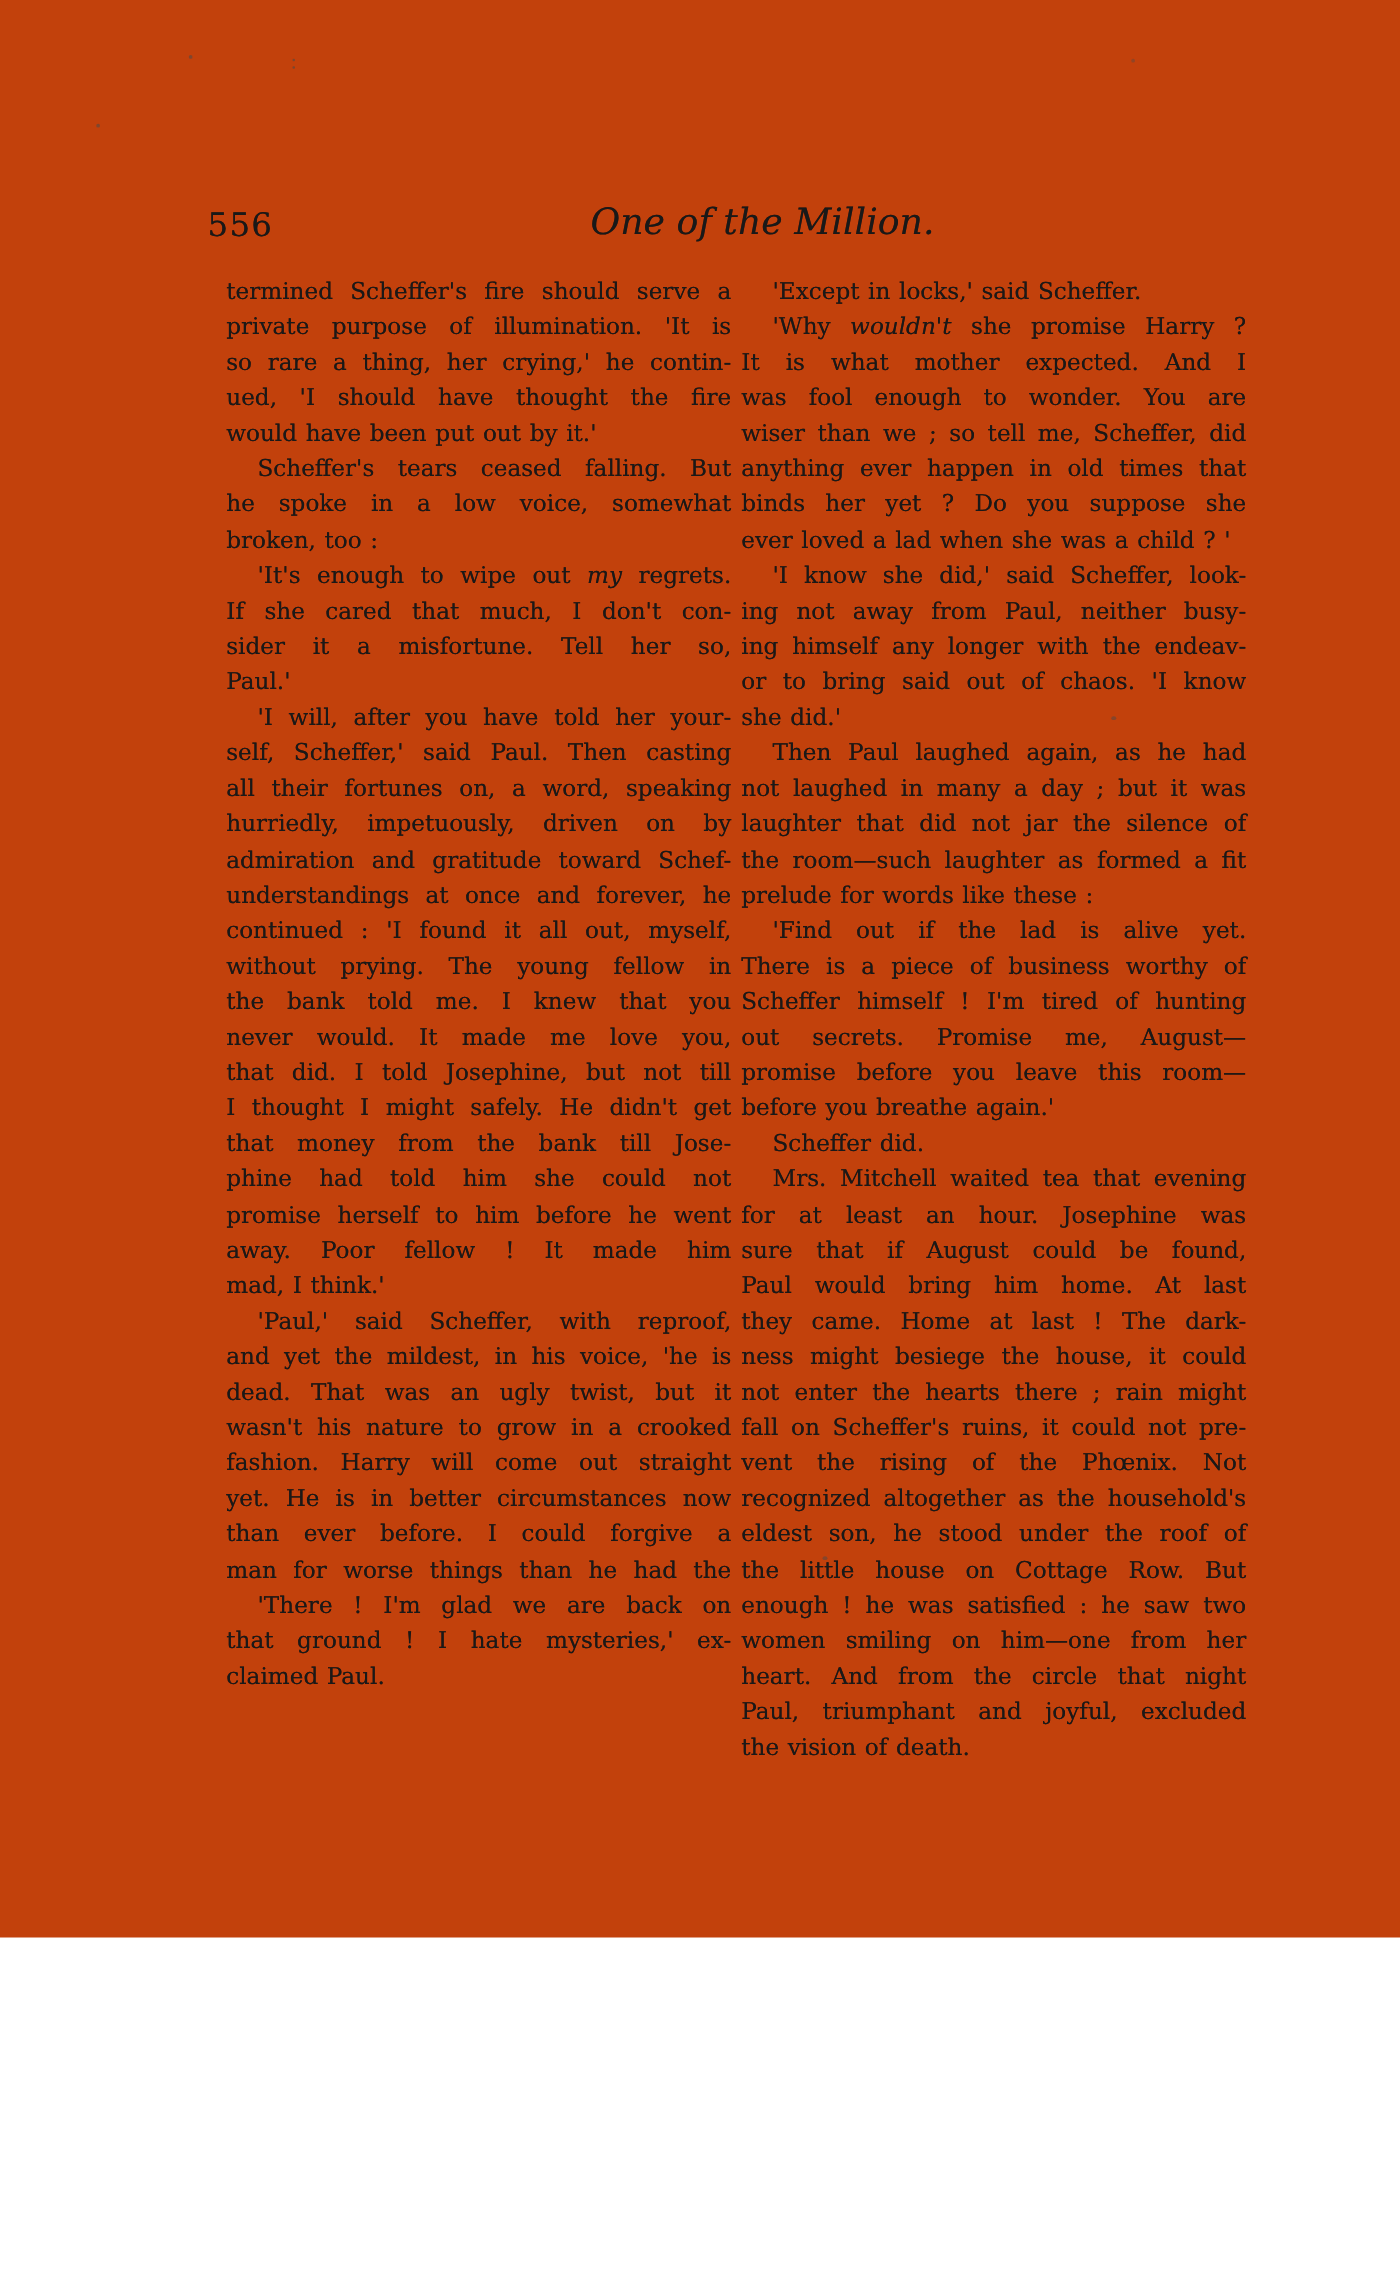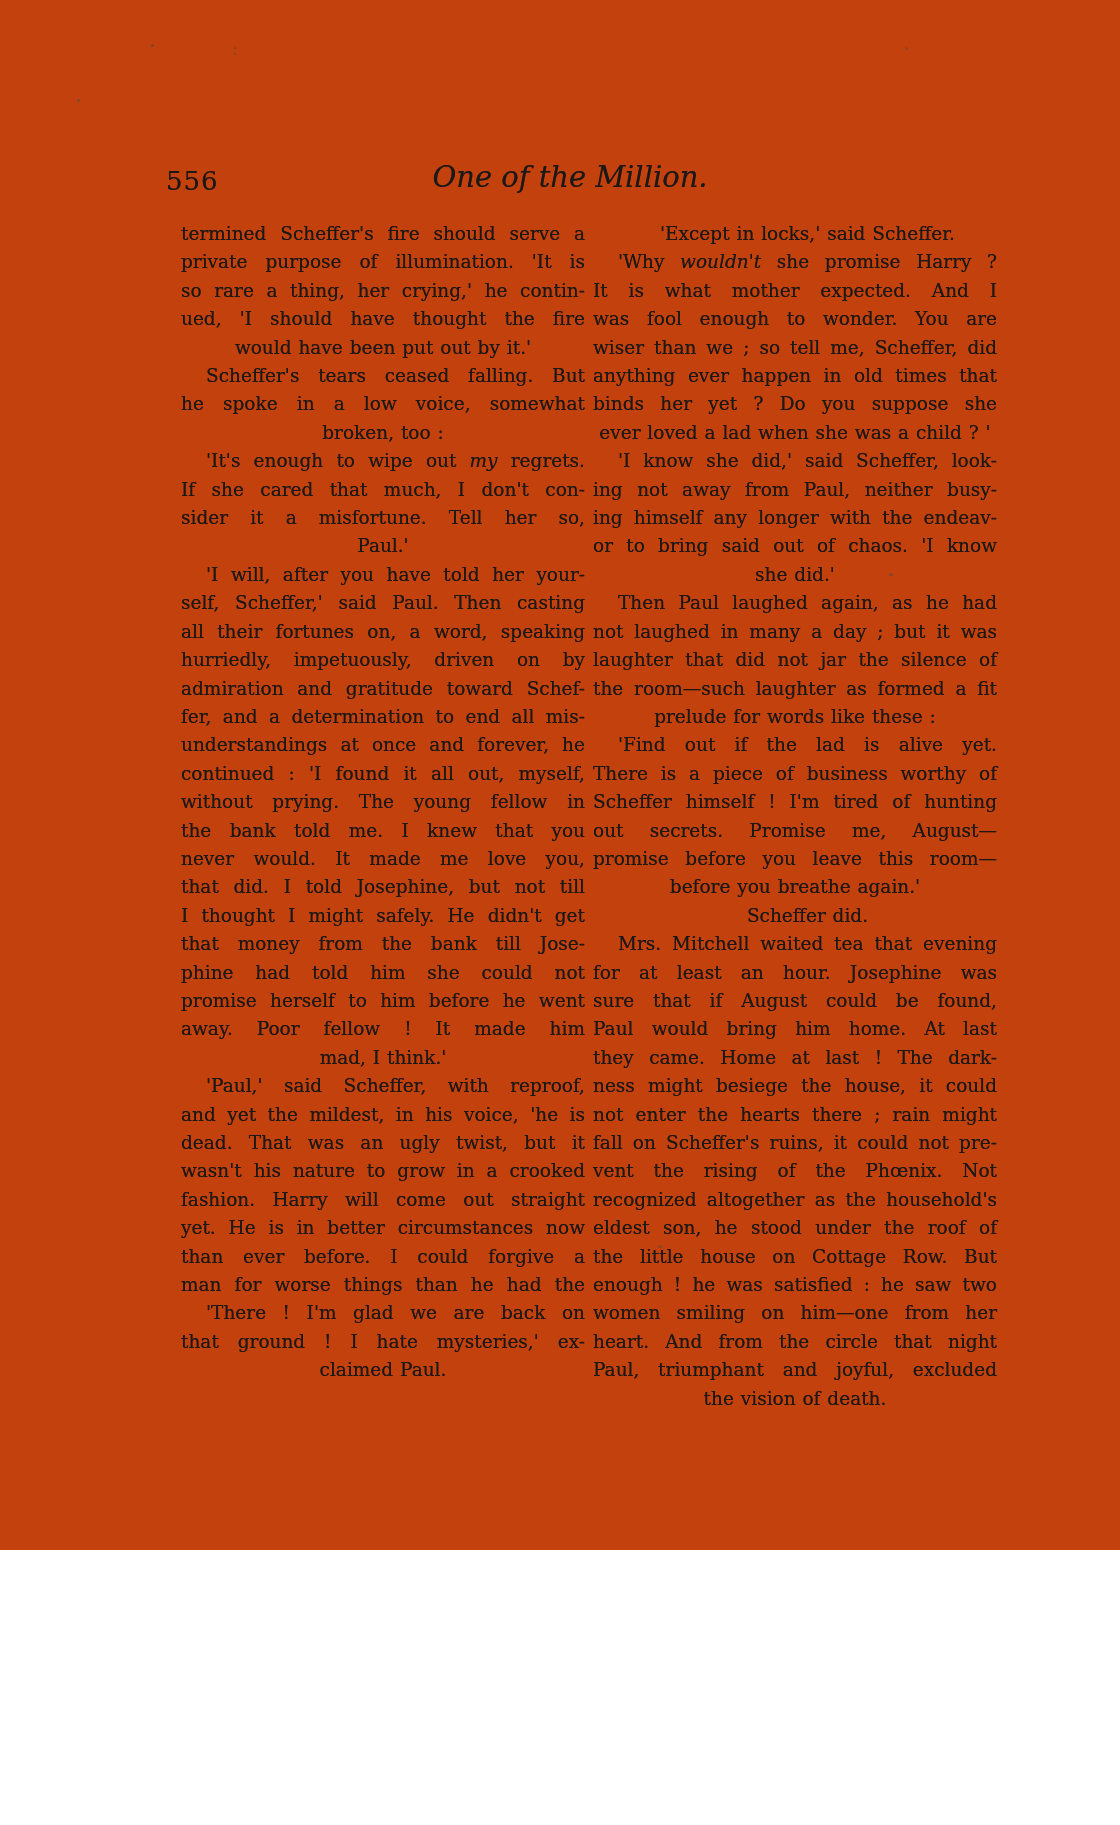--- a/index.html
+++ b/index.html
@@ -10,41 +10,41 @@
     font-family:"DejaVu Serif","Liberation Serif",serif;
     color:#191919;
     overflow:hidden;
   }
   .page-number{
     position:absolute;left:166px;top:168px;
     font-size:26px;line-height:1;letter-spacing:1px;
     text-shadow:0 0 0.5px rgba(0,0,0,.55);
   }
   .running-title{
-    position:absolute;left:570px;top:163px;
+    position:absolute;left:610px;top:163px;
     transform:translateX(-50%);
     font-size:29px;line-height:1;font-style:italic;
     white-space:nowrap;
     text-shadow:0 0 0.5px rgba(0,0,0,.5);
   }
   .col{
     position:absolute;top:220px;width:404px;
     font-size:18.5px;line-height:28.4px;
     text-shadow:0 0 0.45px rgba(0,0,0,.6);
   }
   .col-left{left:167px;margin-left:14px;}
   .col-right{left:593px;}
   .line{
     text-align:justify;
     text-align-last:justify;
     -moz-text-align-last:justify;
     word-spacing:1px;
   }
   .line.end{
-    text-align:center;
+    text-align:left;
     text-align-last:auto;
     -moz-text-align-last:auto;
   }
   .line.indent{ text-indent:25px; }
   .speck{
     position:absolute;background:#4a4a4a;border-radius:50%;
   }
 </style>
 </head>
 <body>
@@ -73,21 +73,20 @@
         <div class="line"><span>If she cared that much, I don't con-</span></div>
         <div class="line"><span>sider it a misfortune. Tell her so,</span></div>
         <div class="line end"><span>Paul.'</span></div>
       </div>
       <div>
         <div class="line indent"><span>'I will, after you have told her your-</span></div>
         <div class="line"><span>self, Scheffer,' said Paul. Then casting</span></div>
         <div class="line"><span>all their fortunes on, a word, speaking</span></div>
         <div class="line"><span>hurriedly, impetuously, driven on by</span></div>
         <div class="line"><span>admiration and gratitude toward Schef-</span></div>
-        <div class="line"><span>fer, and a determination to end all mis-</span></div>
         <div class="line"><span>understandings at once and forever, he</span></div>
         <div class="line"><span>continued : 'I found it all out, myself,</span></div>
         <div class="line"><span>without prying. The young fellow in</span></div>
         <div class="line"><span>the bank told me. I knew that you</span></div>
         <div class="line"><span>never would. It made me love you,</span></div>
         <div class="line"><span>that did. I told Josephine, but not till</span></div>
         <div class="line"><span>I thought I might safely. He didn't get</span></div>
         <div class="line"><span>that money from the bank till Jose-</span></div>
         <div class="line"><span>phine had told him she could not</span></div>
         <div class="line"><span>promise herself to him before he went</span></div>

